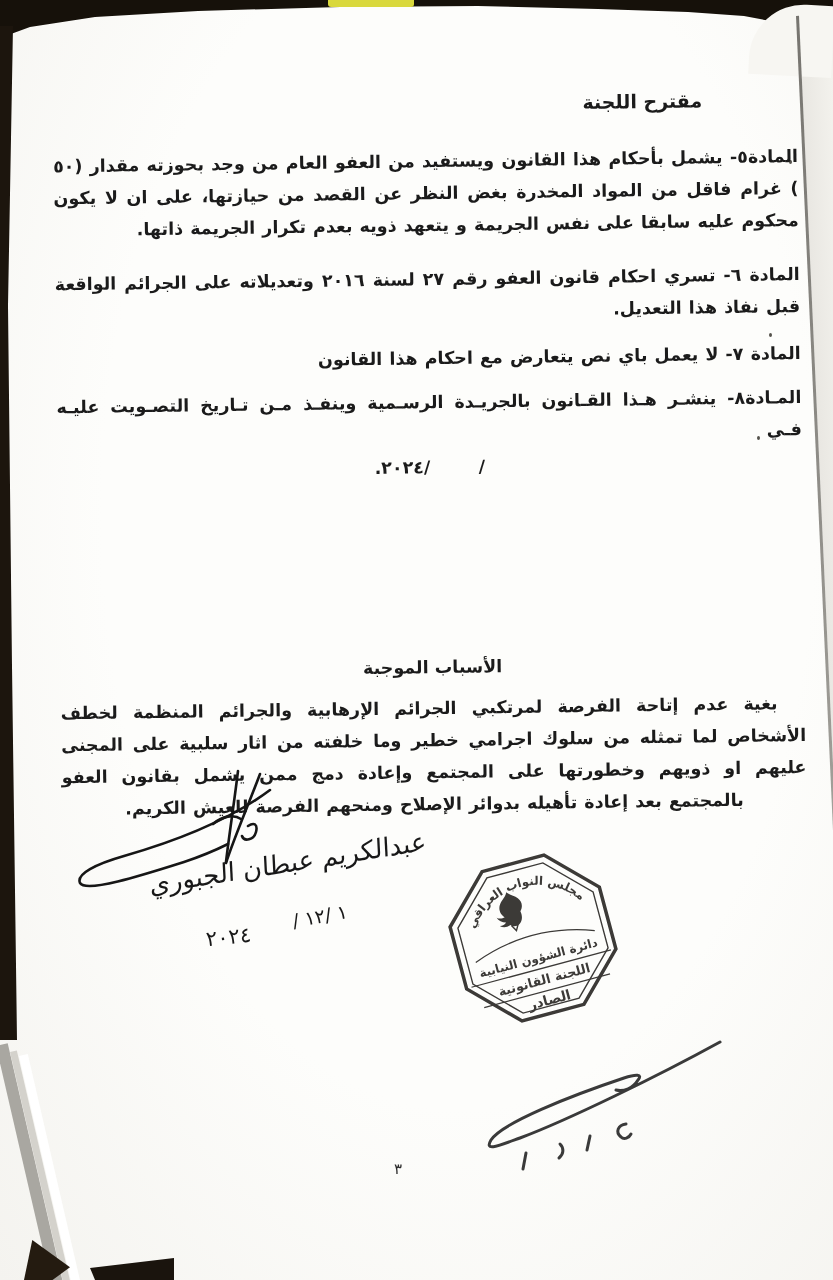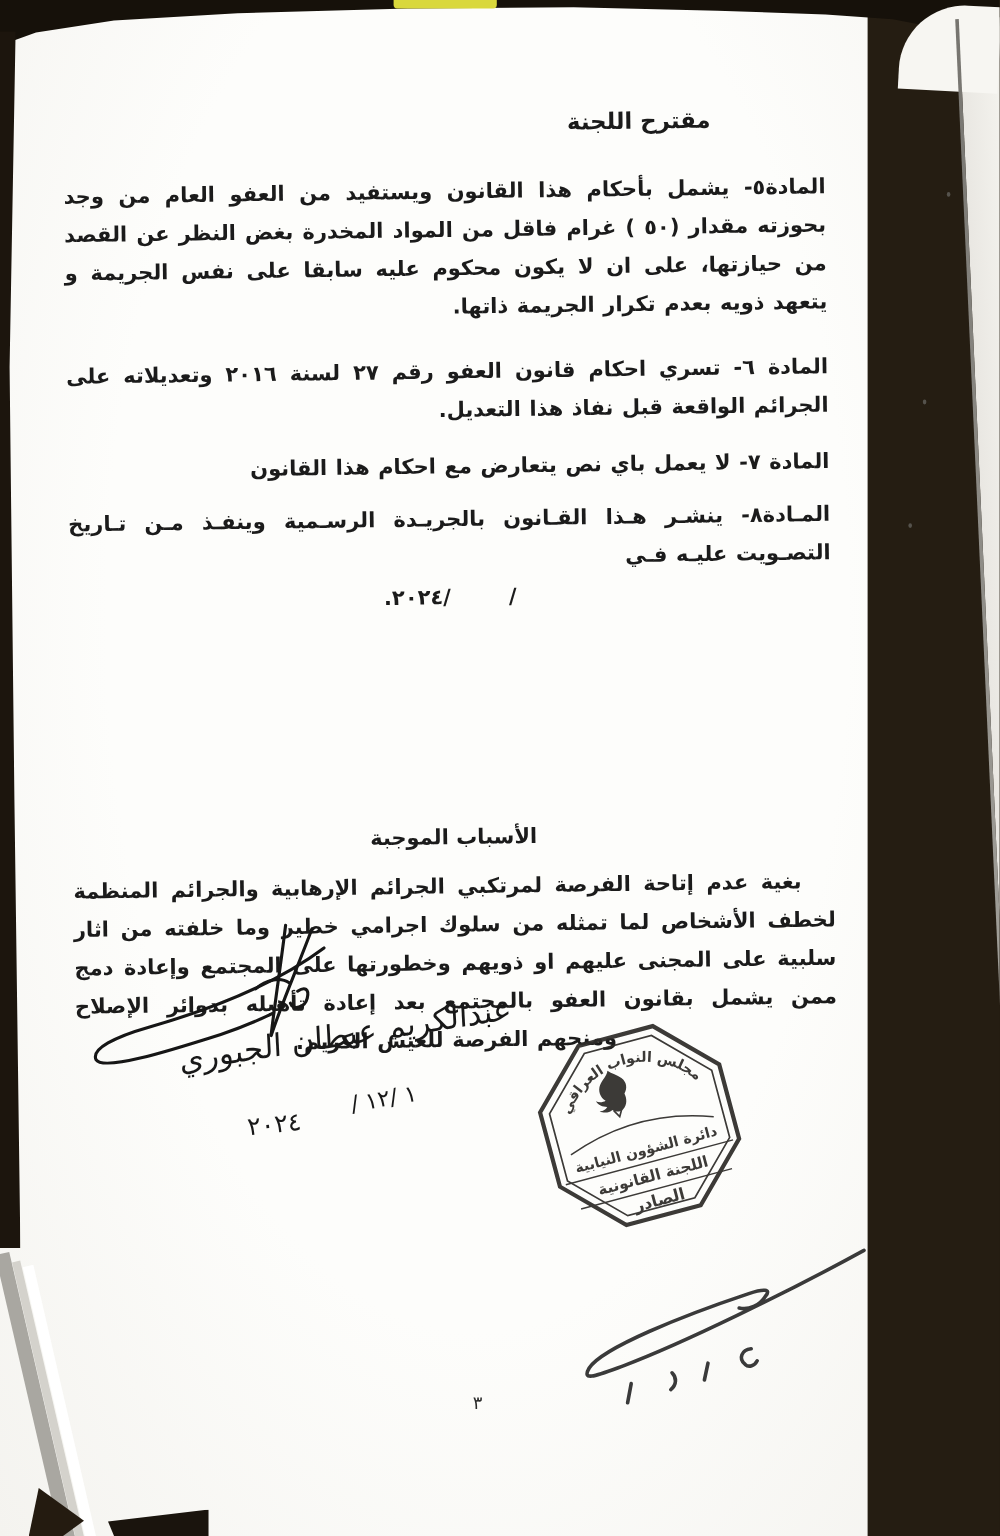--- a/index.html
+++ b/index.html
@@ -1,18 +1,18 @@
 <!DOCTYPE html>
 <html lang="ar"><head>
 <meta charset="utf-8">
 <style>
   html,body{margin:0;padding:0;}
   body{width:833px;height:1280px;background:#251d12;overflow:hidden;
        font-family:"DejaVu Sans",sans-serif;}
-  .scene{position:relative;width:723px;height:1280px;border-radius:25px;}
+  .scene{position:relative;width:833px;height:1280px;border-radius:25px;}
 
   
   .paper{position:absolute;inset:0;z-index:1;
          background:radial-gradient(ellipse at 55% 40%, #fdfdfb 55%, #f4f3ef 100%);}
   .edge-top{position:absolute;left:0;top:0;width:833px;height:42px;z-index:2;
             background:#16110a;
             clip-path:polygon(0 0,833px 0,833px 10px,770px 21px,744px 16px,688px 12px,
                               598px 9px,478px 6px,340px 7px,198px 11px,95px 17px,30px 27px,0 38px);}
   .tab-yellow{position:absolute;left:328px;top:0;width:86px;height:7px;z-index:3;
               background:#d9d83c;border-radius:0 0 3px 3px;}

